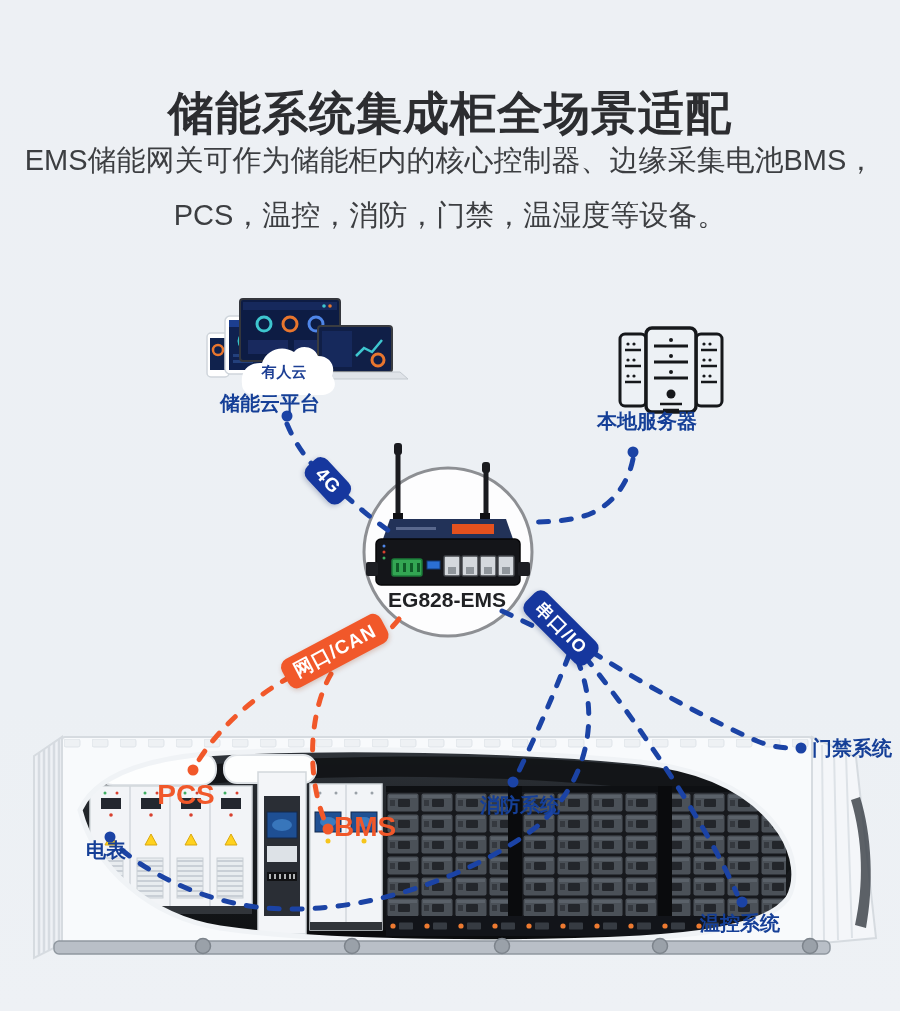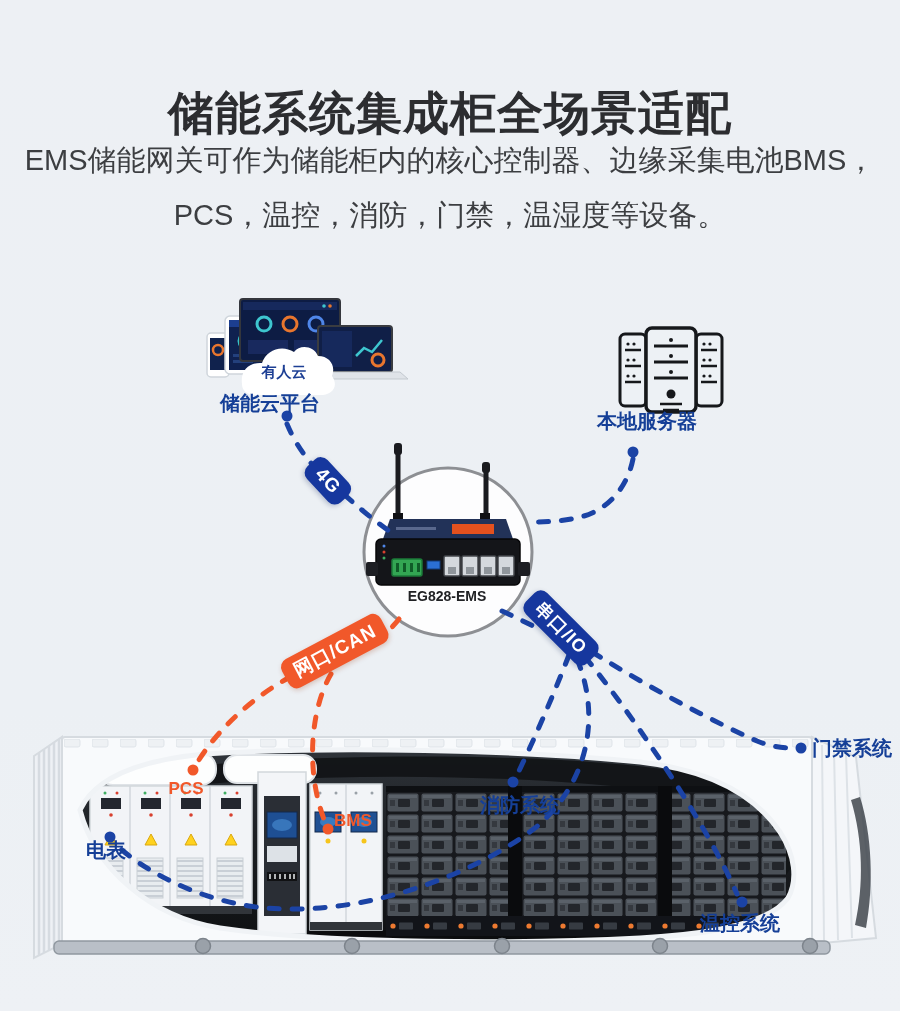--- a/index.html
+++ b/index.html
@@ -15,22 +15,22 @@
   .stage{position:relative;width:900px;height:1011px;overflow:hidden;
     background:linear-gradient(180deg,#edf0f4 0%,#ecf0f4 70%,#eef1f5 100%);}
   .page-title{position:absolute;left:0;top:52px;width:900px;text-align:center;
     font-size:46px;font-weight:900;letter-spacing:1px;color:var(--title);}
   .subtitle{position:absolute;left:0;top:127px;width:900px;text-align:center;
     font-size:29px;line-height:43px;color:var(--body);}
   .subtitle p{margin:12px;}
   .art{position:absolute;left:0;top:0;}
   .lbl{position:absolute;white-space:nowrap;font-weight:800;color:var(--label-blue);font-size:20px;}
   .lbl.center{transform:translateX(-50%);}
-  .lbl.orange{color:var(--orange);font-size:17px;}
-  .lbl.model{color:#202124;font-size:14px;text-align:right;}
+  .lbl.orange{color:var(--orange);font-size:28px;}
+  .lbl.model{color:#202124;font-size:21px;text-align:right;}
   .cloud-badge{position:absolute;left:284px;top:363px;transform:translateX(-50%);
     font-size:15px;font-weight:800;color:#1d3f94;white-space:nowrap;}
   .tag{position:absolute;background:#16379e;color:#fff;font-weight:700;
     border-radius:9px;padding:3px 11px;font-size:19px;letter-spacing:1px;white-space:nowrap;
     box-shadow:0 2px 5px rgba(10,30,90,.25);}
   .tag.orange{background:var(--orange);box-shadow:0 2px 5px rgba(150,50,10,.25);}
   .tag-4g{left:328px;top:481px;transform:translate(-50%,-50%) rotate(47deg);}
   .tag-lan{left:335px;top:651px;transform:translate(-50%,-50%) rotate(-28deg);}
   .tag-serial{left:561px;top:628px;transform:translate(-50%,-50%) rotate(45deg);font-size:18px;}
 </style>

